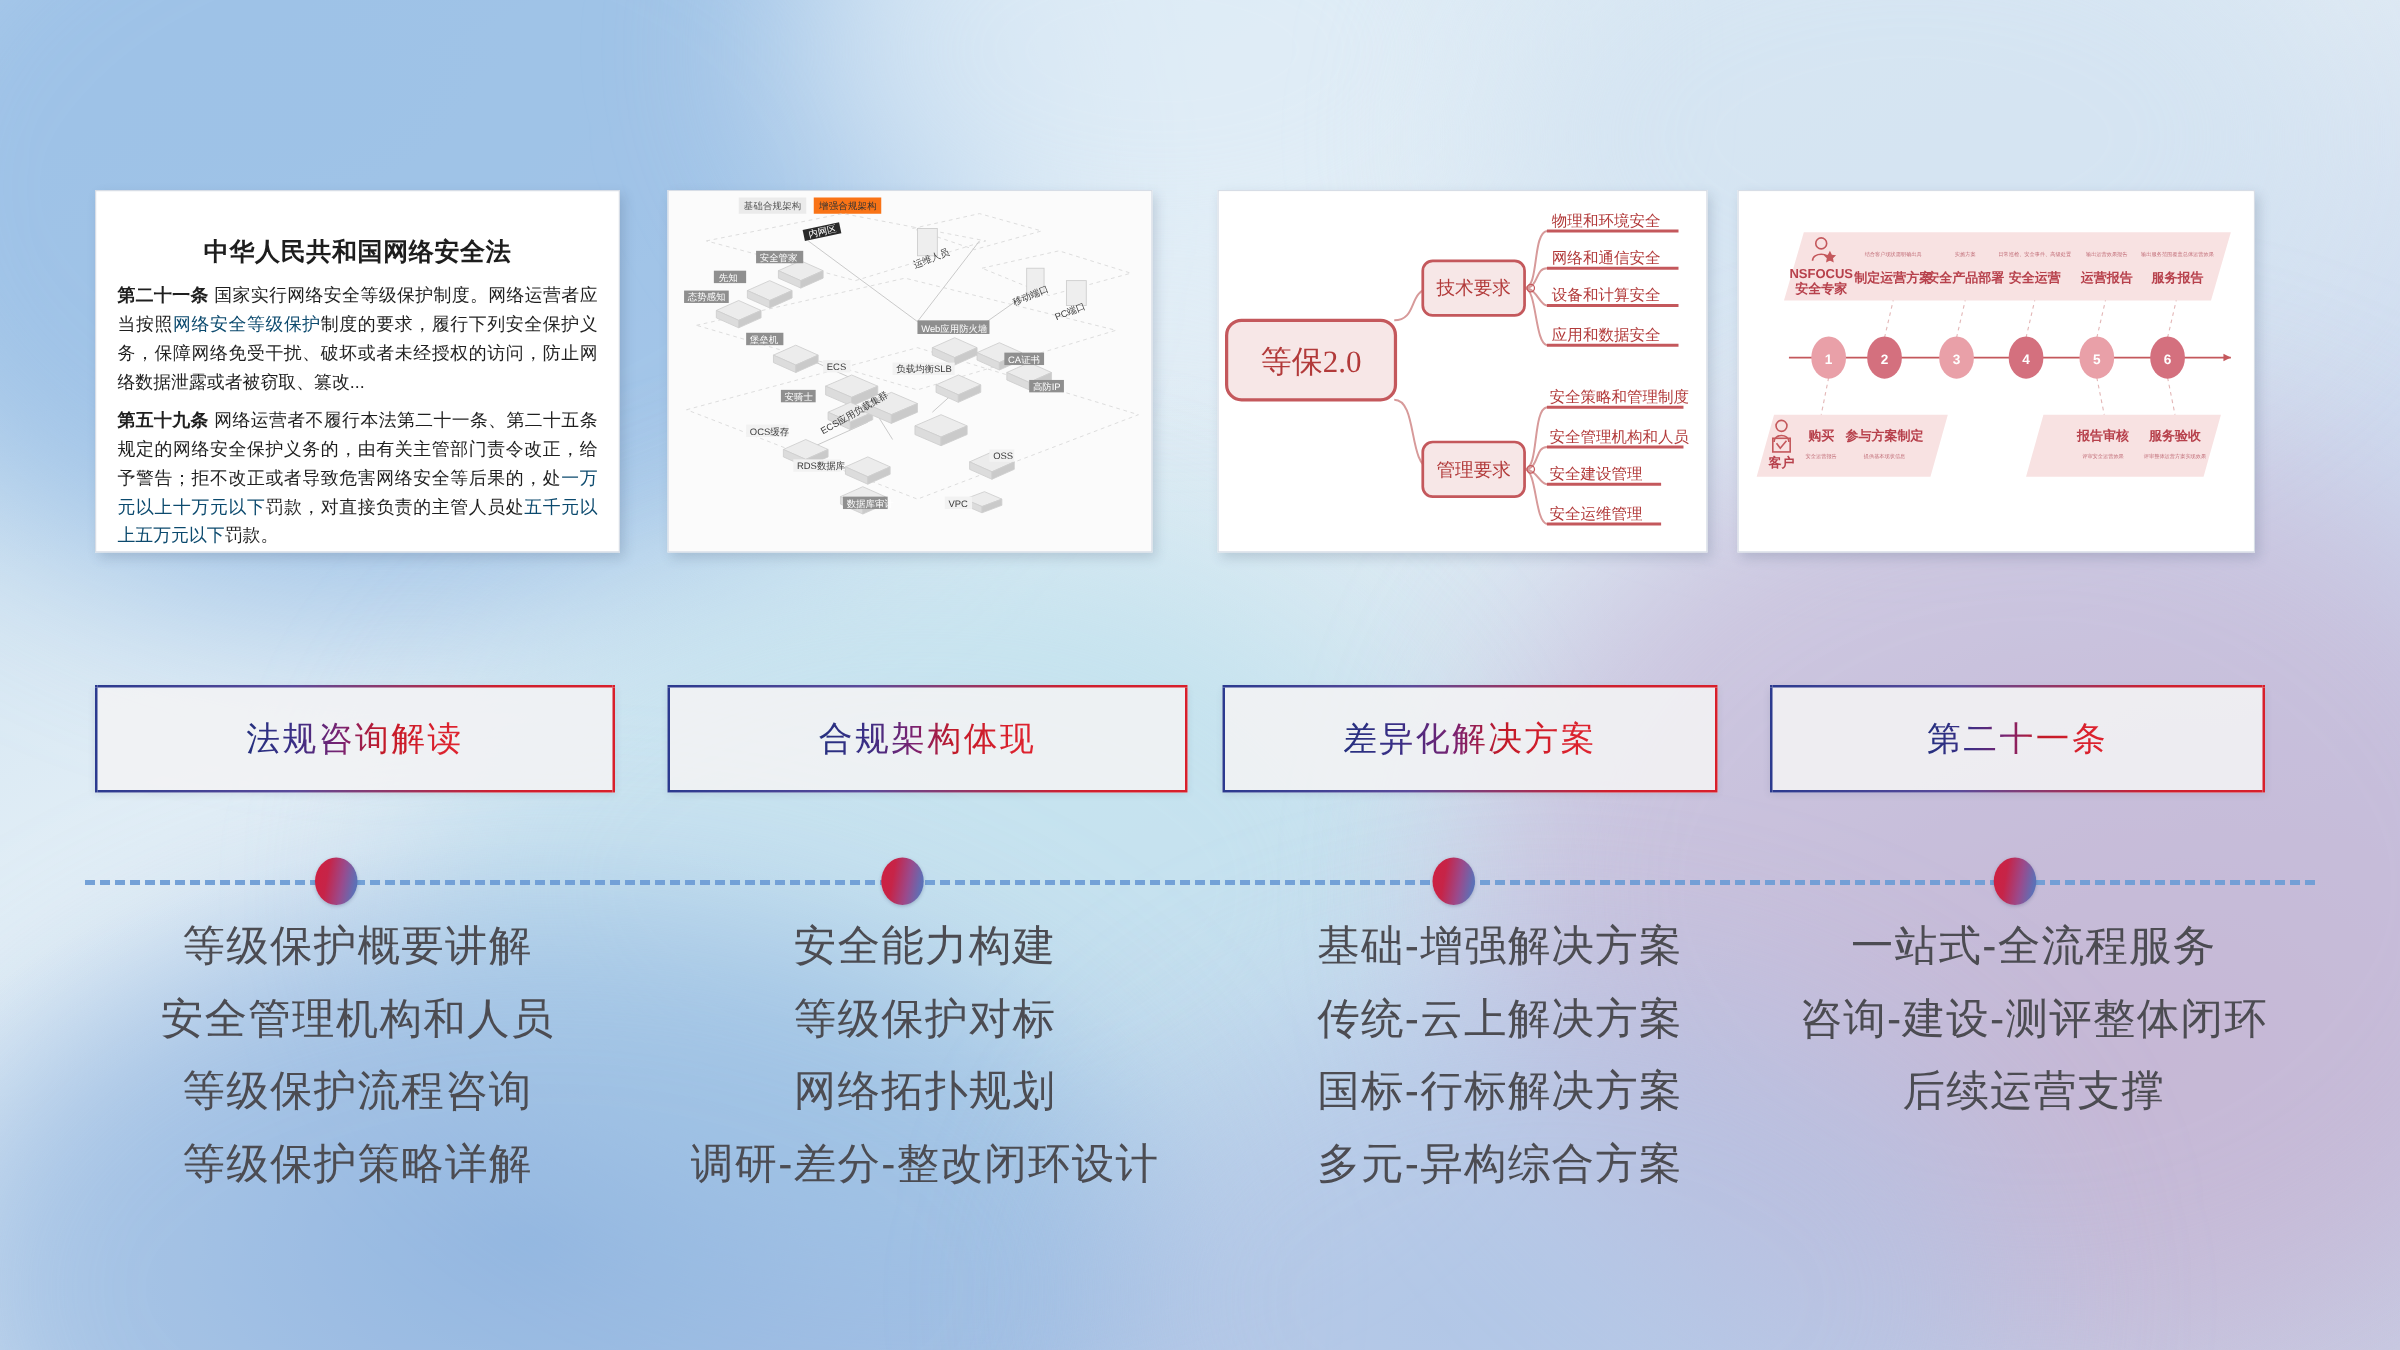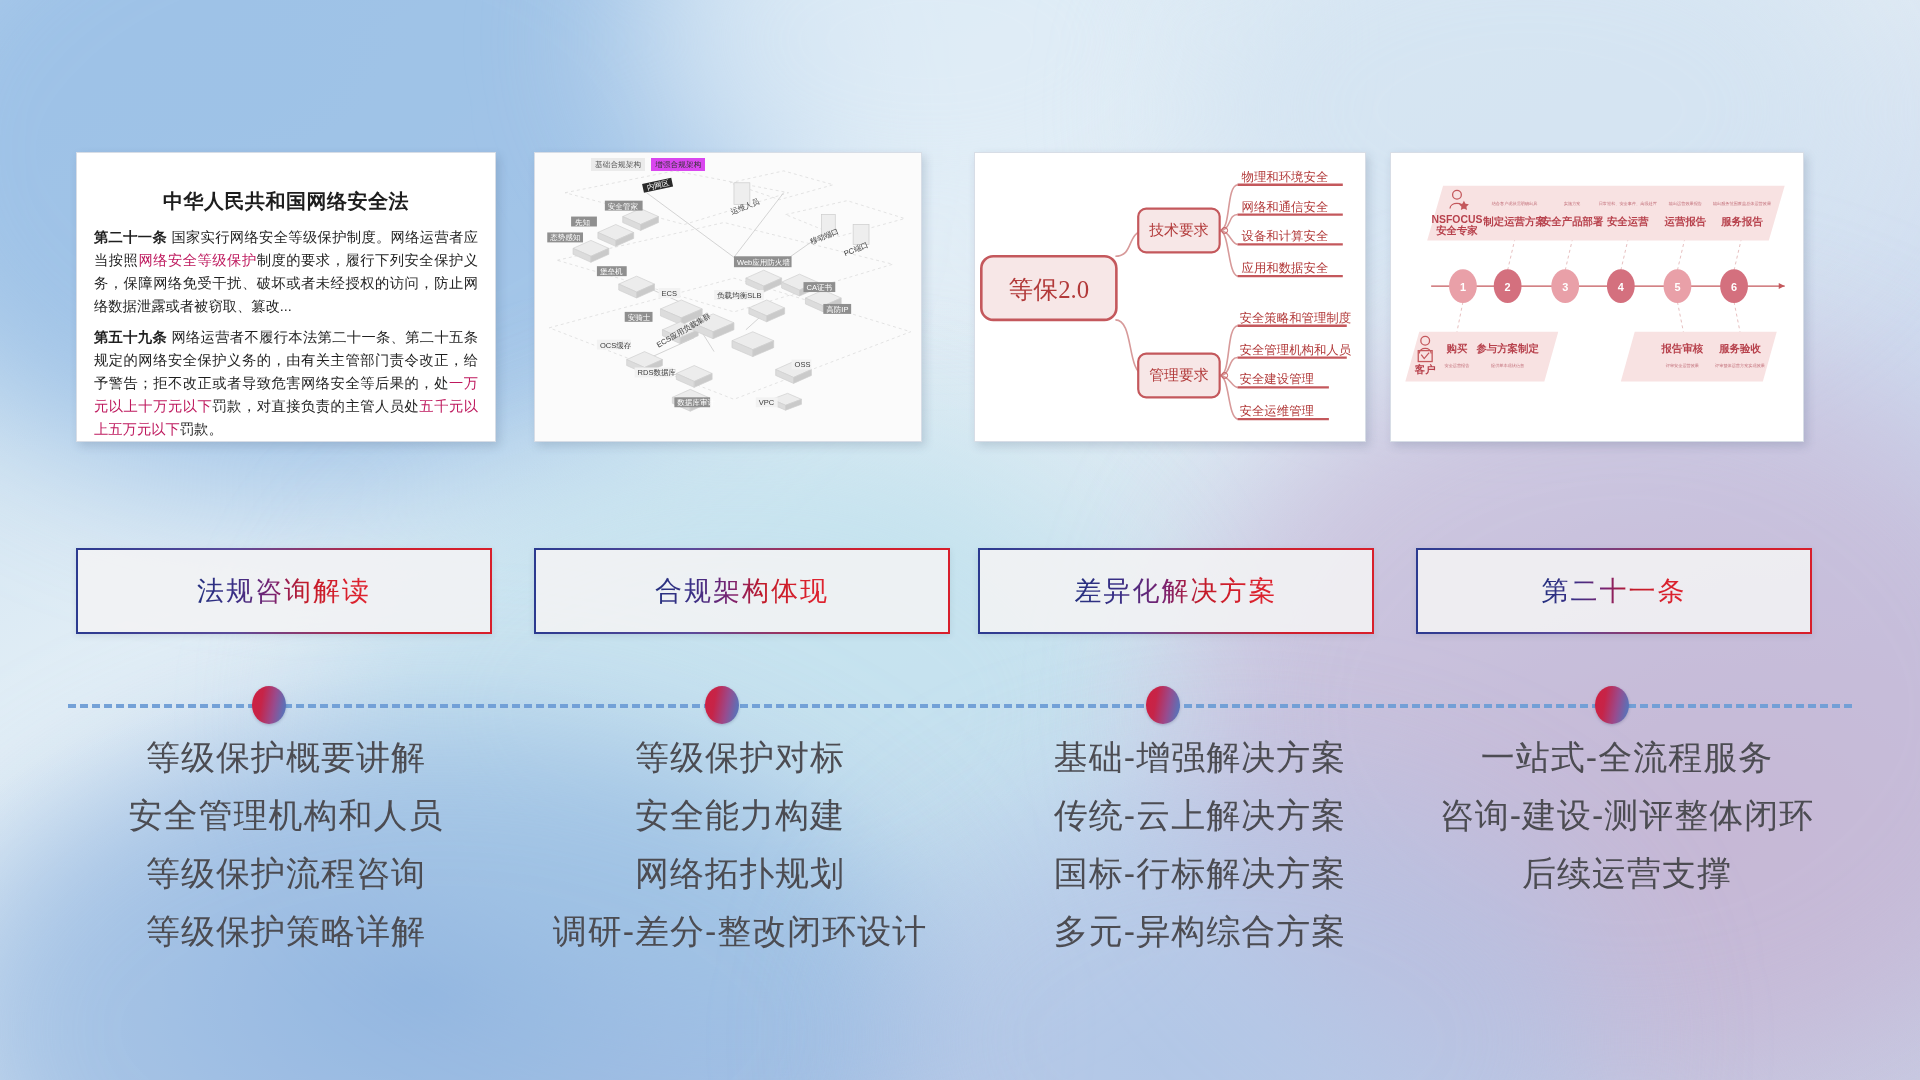--- a/index.html
+++ b/index.html
@@ -63,27 +63,27 @@
     margin-bottom: 11px;
   }
   .law-para {
     font-size: 14.3px;
     line-height: 1.62;
     color: #1f1f1f;
     text-align: justify;
     margin-bottom: 7px;
   }
   .law-para b { font-weight: bold; }
-  .law-para .hl { color: #be185d; }
+  .law-para .hl { color: #0c4a6e; }
 
   
   .arch { position: relative; width: 100%; height: 100%; background: #fbfbfb; }
   .arch-tabs { position: absolute; left: 8px; top: 5px; display: flex; gap: 6px; padding-left: 48px; }
   .arch-tab { font-size: 7.5px; color: #555; background: #ebebeb; padding: 1.5px 4px; letter-spacing: .2px; }
-  .arch-tab.sel { background: #d946ef; color: #333; }
+  .arch-tab.sel { background: #f97316; color: #333; }
   .arch-svg { position: absolute; inset: 0; width: 100%; height: 100%; }
   .a-lbl { font-size: 7.6px; fill: #3a3a3a; font-family: "Liberation Sans", sans-serif; }
   .a-lbl-w { font-size: 7.6px; fill: #ffffff; font-family: "Liberation Sans", sans-serif; }
 
   
   .mind { position: relative; width: 100%; height: 100%; background: #fff; }
   .mind svg { position: absolute; inset: 0; width: 100%; height: 100%; }
   .m-node { font-family: "Liberation Serif", serif; fill: #b23a3a; }
   .m-root { font-size: 25px; }
   .m-mid  { font-size: 15px; }
@@ -501,22 +501,22 @@
 </div>
 
 <div class="lists">
   <div class="list-col col-1">
     <div class="list-item">等级保护概要讲解</div>
     <div class="list-item">安全管理机构和人员</div>
     <div class="list-item">等级保护流程咨询</div>
     <div class="list-item">等级保护策略详解</div>
   </div>
   <div class="list-col col-2">
+    <div class="list-item">安全能力构建</div>
     <div class="list-item">等级保护对标</div>
-    <div class="list-item">安全能力构建</div>
     <div class="list-item">网络拓扑规划</div>
     <div class="list-item">调研-差分-整改闭环设计</div>
   </div>
   <div class="list-col col-3">
     <div class="list-item">基础-增强解决方案</div>
     <div class="list-item">传统-云上解决方案</div>
     <div class="list-item">国标-行标解决方案</div>
     <div class="list-item">多元-异构综合方案</div>
   </div>
   <div class="list-col col-4">

